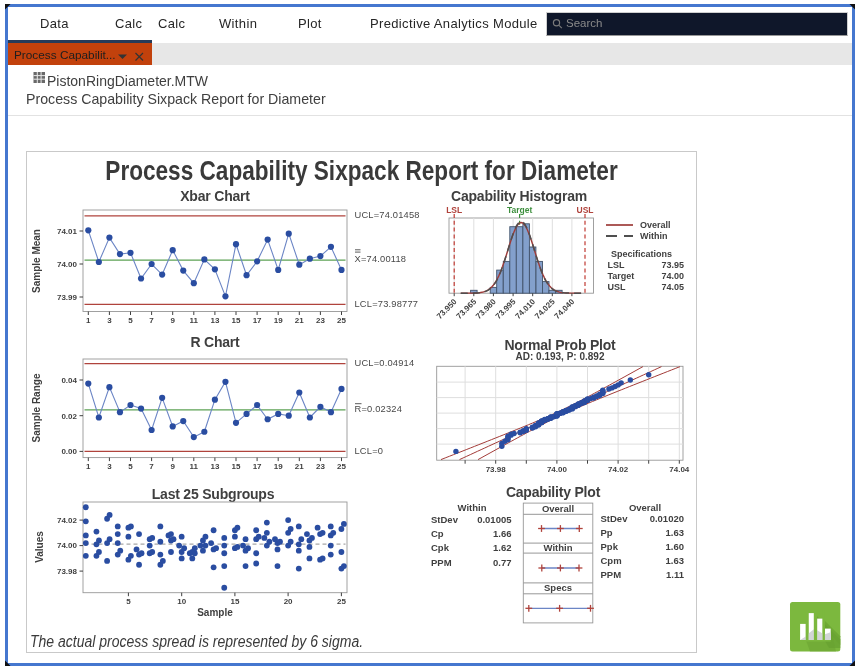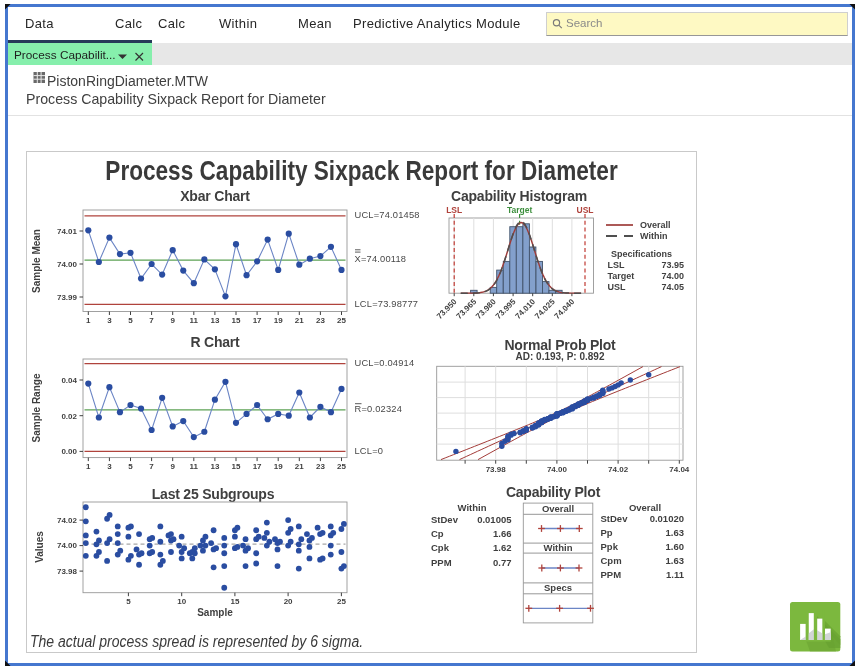--- a/index.html
+++ b/index.html
@@ -1,39 +1,39 @@
 <!DOCTYPE html>
 <html><head><meta charset="utf-8">
 <style>
 * { margin:0; padding:0; box-sizing:border-box; }
 body { width:860px; height:671px; background:#ffffff; font-family:"Liberation Sans", sans-serif; position:relative; overflow:hidden; }
 .frame { position:absolute; left:5px; top:4px; width:850px; height:662px; border:3px solid #4577cf; background:#ffffff; }
 .menutext { position:absolute; top:16px; font-size:13px; color:#262626; letter-spacing:0.35px; }
 .graybar { position:absolute; left:152px; top:42.5px; width:700px; height:22.5px; background:#e7e7e7; }
 .tabline { position:absolute; left:8px; top:40px; width:144px; height:2.5px; background:#263b59; }
-.tab { position:absolute; left:8px; top:42.5px; width:144px; height:22.5px; background:#86efac; }
+.tab { position:absolute; left:8px; top:42.5px; width:144px; height:22.5px; background:#c2410c; }
 .tabtext { position:absolute; left:6px; top:5.5px; font-size:11.8px; color:#1e1e1e; }
-.search { position:absolute; left:546px; top:11.5px; width:302px; height:24.5px; background:#fef9c3; border:1px solid #cfcfcf; border-bottom:1px solid #979797; }
+.search { position:absolute; left:546px; top:11.5px; width:302px; height:24.5px; background:#0f172a; border:1px solid #cfcfcf; border-bottom:1px solid #979797; }
 .search span { position:absolute; left:19px; top:4.5px; font-size:11.5px; color:#8a8a8a; }
 .mtw { position:absolute; left:47px; top:72.5px; font-size:14px; color:#3f3f3f; }
 .heading { position:absolute; left:26px; top:90.5px; font-size:14.2px; color:#404040; }
 .hr1 { position:absolute; left:8px; top:115px; width:844px; height:1px; background:#e2e2e2; }
 .gbox { position:absolute; left:26px; top:151px; width:671px; height:502px; border:1px solid #c9c9c9; background:#fff; }
 .gtitle { position:absolute; top:155px; left:26px; width:671px; text-align:center; font-size:28px; font-weight:bold; color:#3a3a3a; transform:scaleX(0.807); }
 .footer { position:absolute; left:30px; top:632.5px; font-size:16px; font-style:italic; color:#3a3a3a; transform:scaleX(0.875); transform-origin:0 0; white-space:nowrap; }
 svg.overlay { position:absolute; left:0; top:0; }
 </style></head>
 <body>
 <div class="frame"></div>
-<div class="menutext" style="left:25px;">Data</div>
+<div class="menutext" style="left:40px;">Data</div>
 <div class="menutext" style="left:115px;">Calc</div>
 <div class="menutext" style="left:158px;">Calc</div>
 <div class="menutext" style="left:219px;">Within</div>
-<div class="menutext" style="left:298px;">Mean</div>
-<div class="menutext" style="left:353px;">Predictive Analytics Module</div>
+<div class="menutext" style="left:298px;">Plot</div>
+<div class="menutext" style="left:370px;">Predictive Analytics Module</div>
 <div class="graybar"></div>
 <div class="tabline"></div>
 <div class="tab">
     <span class="tabtext">Process Capabilit...</span>
   </div>
 <div class="search">
     <span>Search</span>
   </div>
 <div class="mtw">PistonRingDiameter.MTW</div>
 <div class="heading">Process Capability Sixpack Report for Diameter</div>

